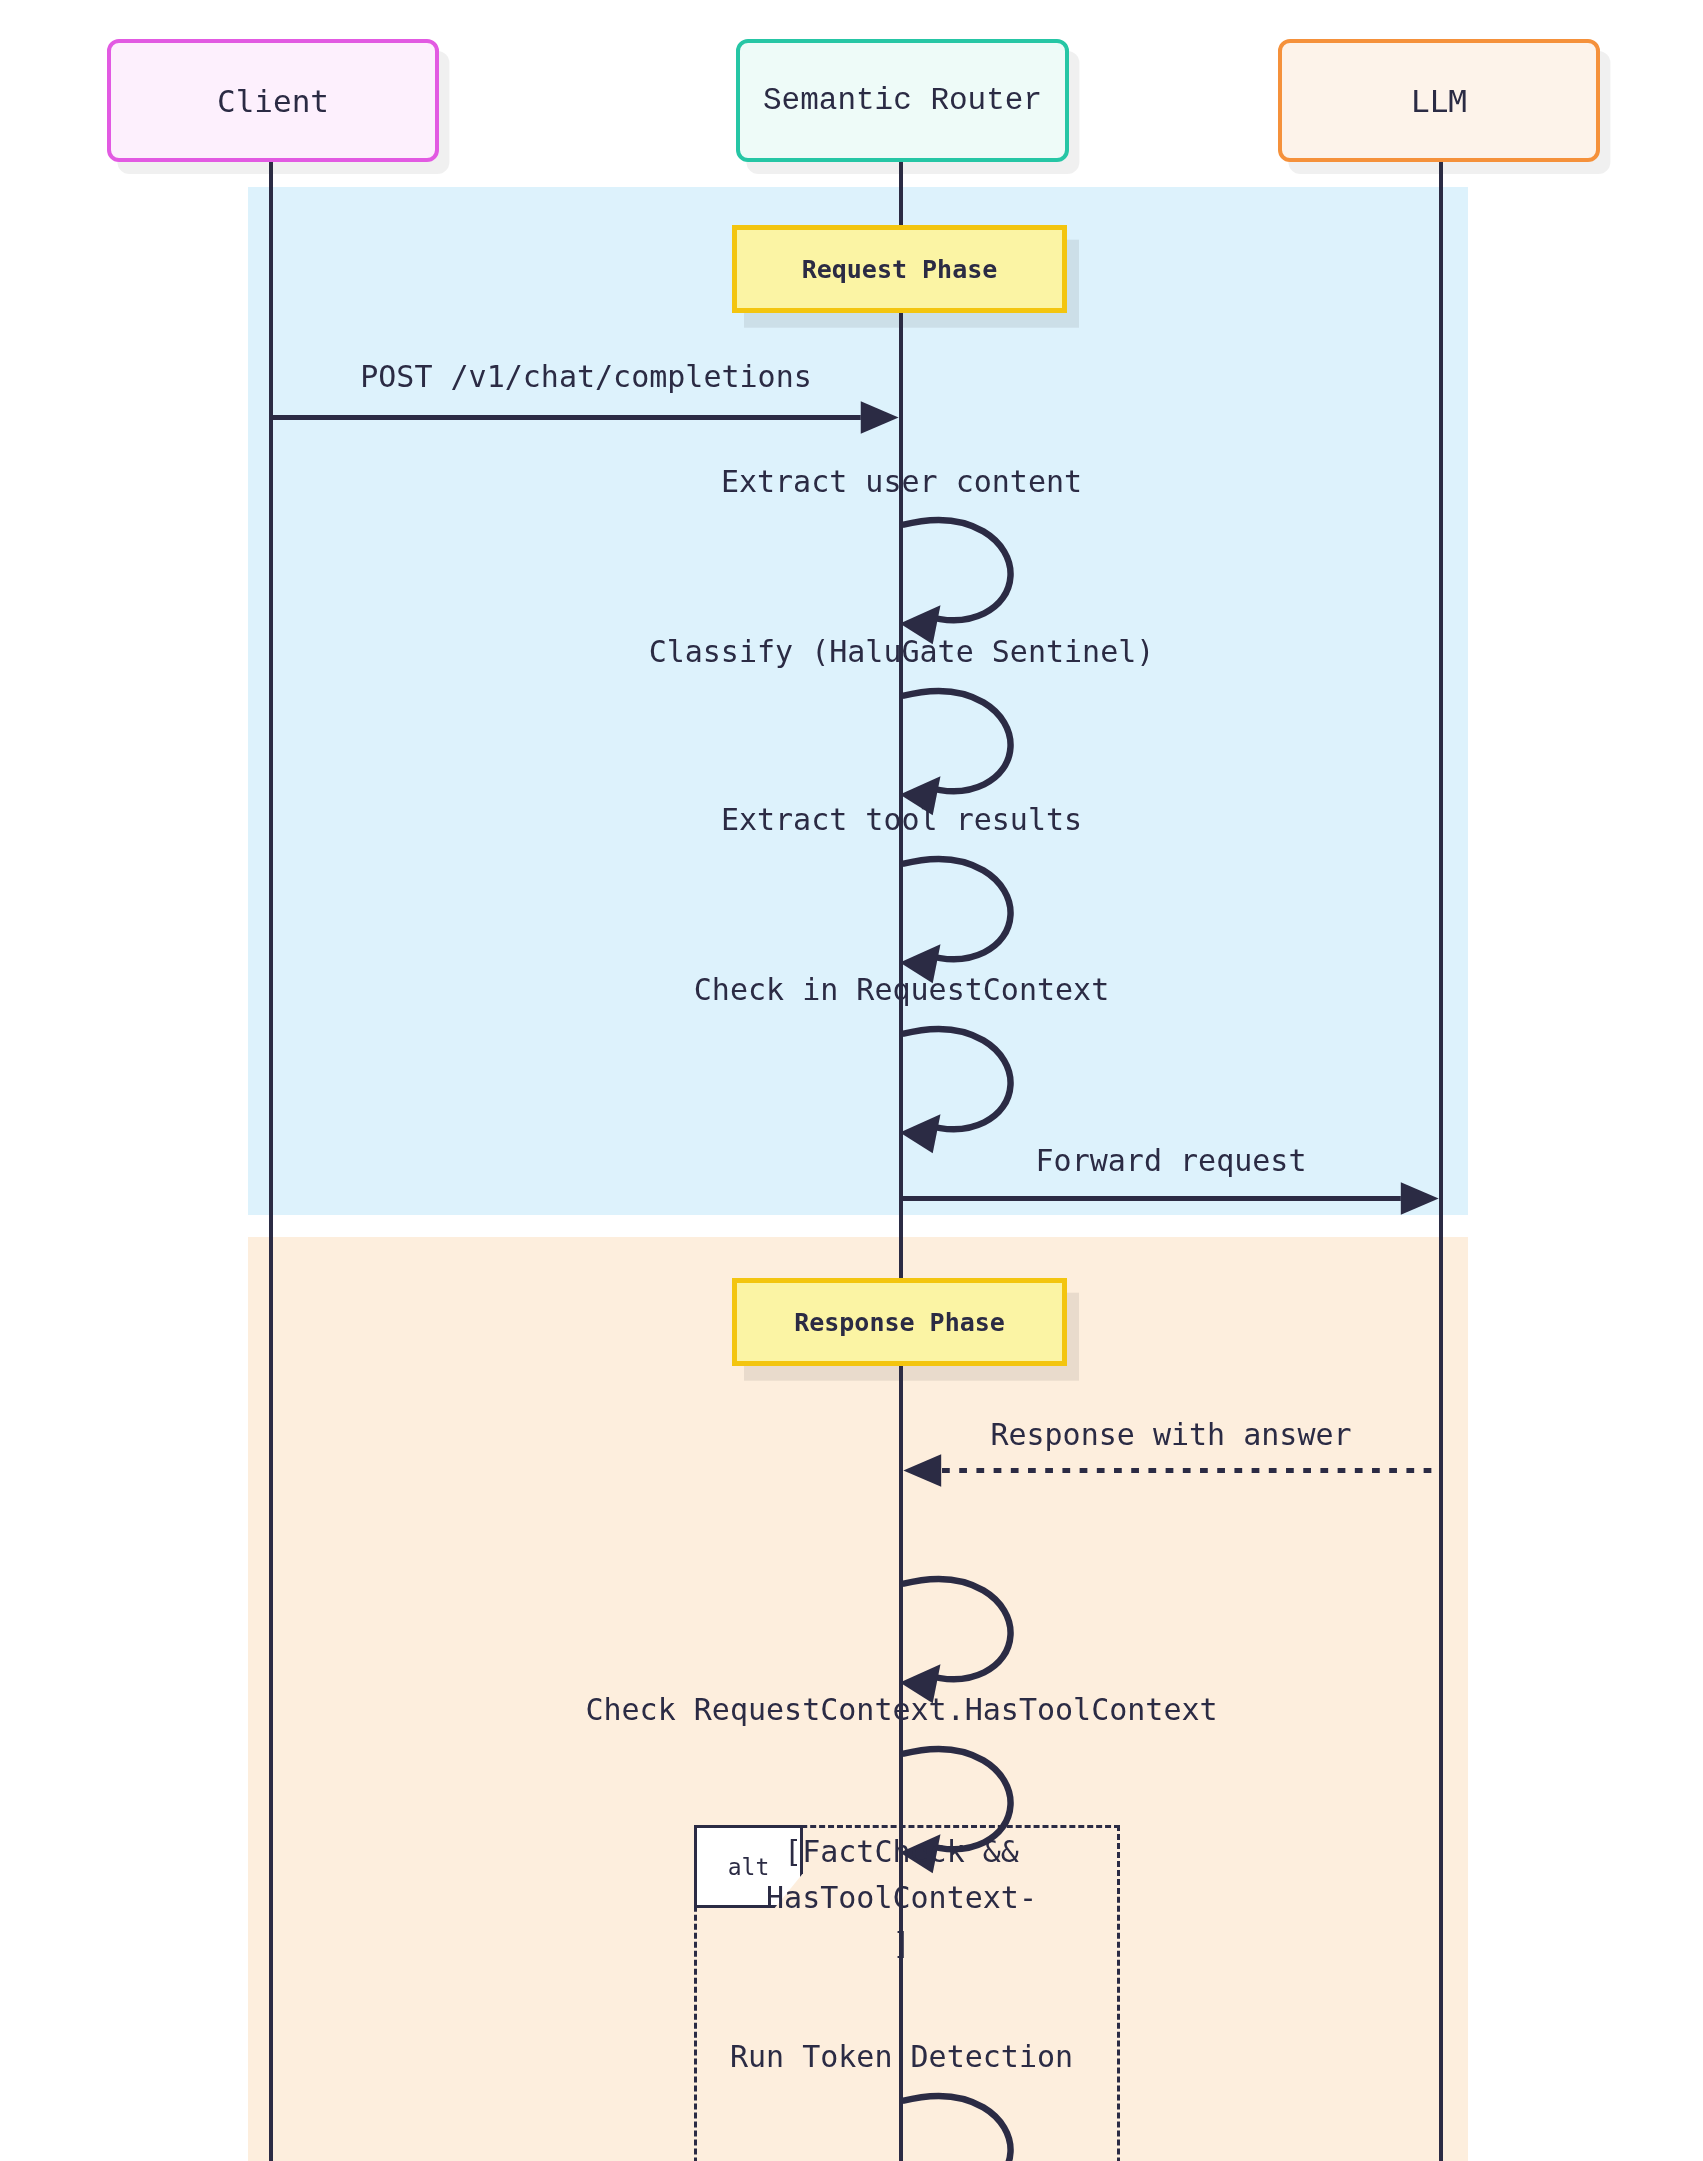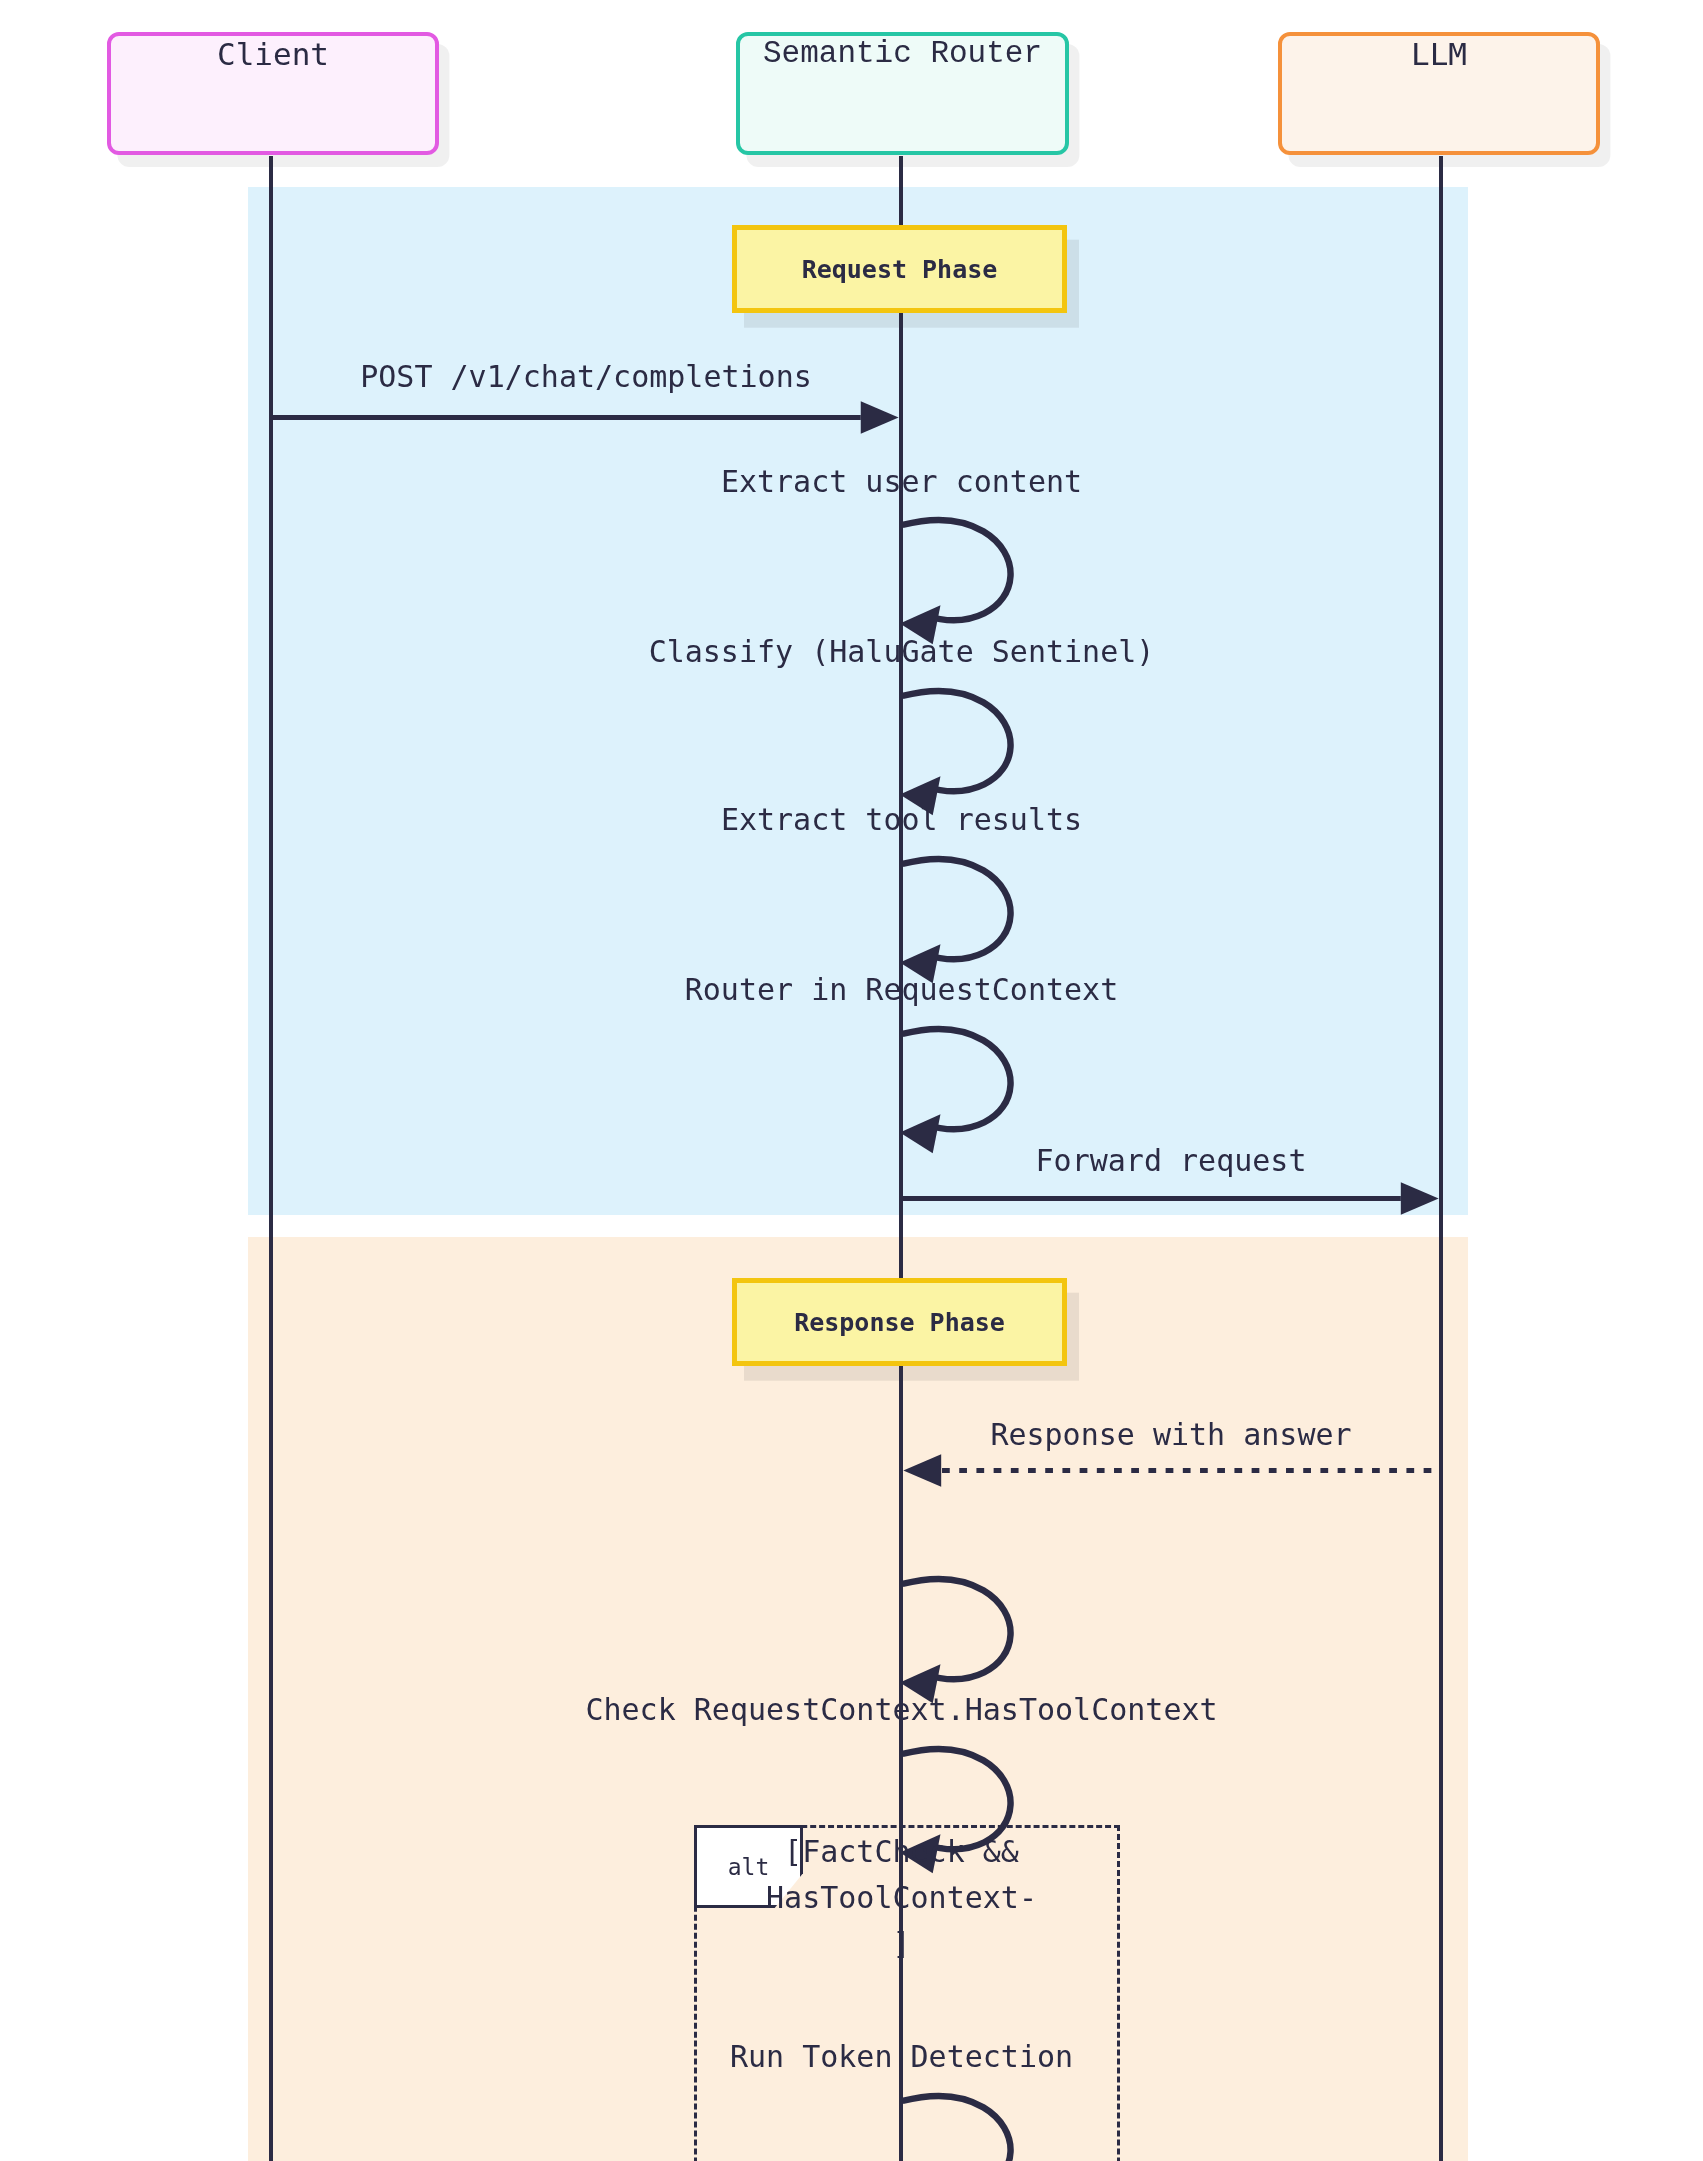--- a/index.html
+++ b/index.html
@@ -17,24 +17,25 @@
   .band.response{top:1237px;height:1829px;background:#fdeedd;}
   
   .lifeline{position:absolute;top:156px;height:2937px;width:4.3px;background:#2b2b44;}
   .lifeline.client{left:269px;}
   .lifeline.router{left:899px;}
   .lifeline.llm{left:1439px;}
   
   .actor{
     position:absolute;height:123px;
     border:4.3px solid;border-radius:12px;
-    display:flex;justify-content:center;
+    display:flex;align-items:center;justify-content:center;
     font-size:31px;
     box-shadow:10.4px 12px 0 rgba(60,60,60,0.08);
     box-sizing:border-box;
+    margin-top:7px;
   }
   .actor.top{top:32px;}
   .actor.client{left:107px;width:332px;border-color:#e25ae2;background:#fdf0fd;}
   .actor.router{left:736px;width:333px;border-color:#26c6a5;background:#eefbf8;font-family:Liberation Mono, monospace;}
   .actor.llm{left:1278px;width:322px;border-color:#f5913b;background:#fdf3ea;}
   
   .note{
     position:absolute;left:732px;width:335px;height:88px;
     background:#fbf4a4;border:5.2px solid #f3c50f;
     display:flex;align-items:center;justify-content:center;
@@ -121,21 +122,21 @@
     <path class="loop-path" d="M 8 30 C 170 -12 262 72 258 148 C 254 224 165 272 62 240"></path>
     <polygon class="head" points="2,258 96,216 78,306"></polygon>
   </svg>
 
   <div class="msg-label span-router-wide" style="top:798px">Extract tool results</div>
   <svg class="loop-svg" style="top:851px" viewBox="0 0 280 310">
     <path class="loop-path" d="M 8 30 C 170 -12 262 72 258 148 C 254 224 165 272 62 240"></path>
     <polygon class="head" points="2,258 96,216 78,306"></polygon>
   </svg>
 
-  <div class="msg-label span-router-wide" style="top:968px">Router in RequestContext</div>
+  <div class="msg-label span-router-wide" style="top:968px">Check in RequestContext</div>
   <svg class="loop-svg" style="top:1021px" viewBox="0 0 280 310">
     <path class="loop-path" d="M 8 30 C 170 -12 262 72 258 148 C 254 224 165 272 62 240"></path>
     <polygon class="head" points="2,258 96,216 78,306"></polygon>
   </svg>
 
   <div class="msg-label span-router-llm" style="top:1139px">Forward request</div>
   <svg class="arrow-svg" style="left:901px;top:1177px;width:540px" viewBox="0 0 1249 100">
     <line class="stroke" x1="0" y1="50" x2="1159" y2="50"></line>
     <polygon class="head" points="1159,12 1247,50 1159,88"></polygon>
   </svg>

